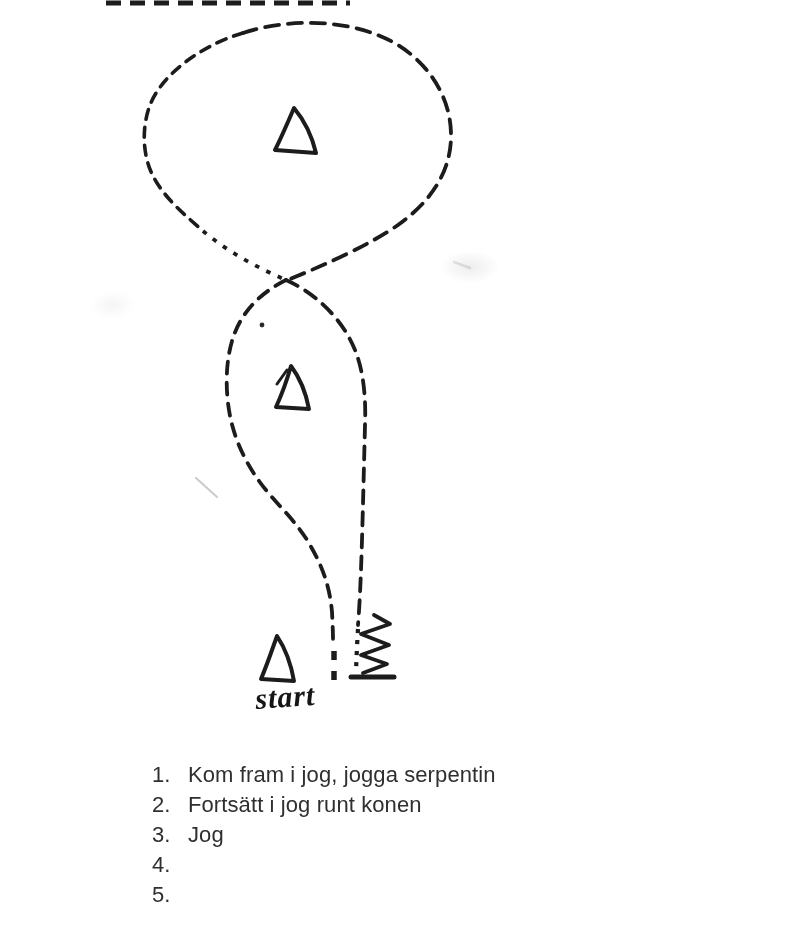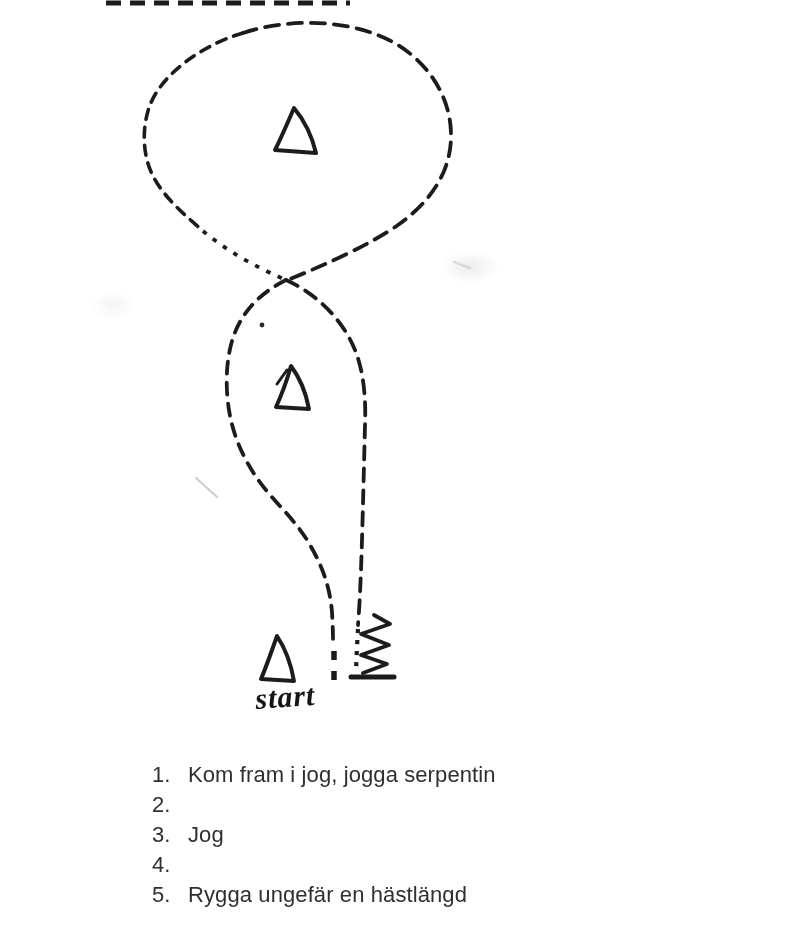--- a/index.html
+++ b/index.html
@@ -109,25 +109,25 @@
 <div class="smudge smudge-a"></div>
 <div class="smudge smudge-b"></div>
 
 <div class="instructions">
   <div class="instr-row">
     <span class="instr-num">1.</span>
     <span class="instr-text">Kom fram i jog, jogga serpentin</span>
   </div>
   <div class="instr-row">
     <span class="instr-num">2.</span>
+    <span class="instr-text">Fortsätt i jog runt konen</span>
   </div>
   <div class="instr-row">
     <span class="instr-num">3.</span>
     <span class="instr-text">Jog</span>
   </div>
   <div class="instr-row">
     <span class="instr-num">4.</span>
   </div>
   <div class="instr-row">
     <span class="instr-num">5.</span>
-    <span class="instr-text">Rygga ungefär en hästlängd</span>
   </div>
 </div>
 
 </body></html>

